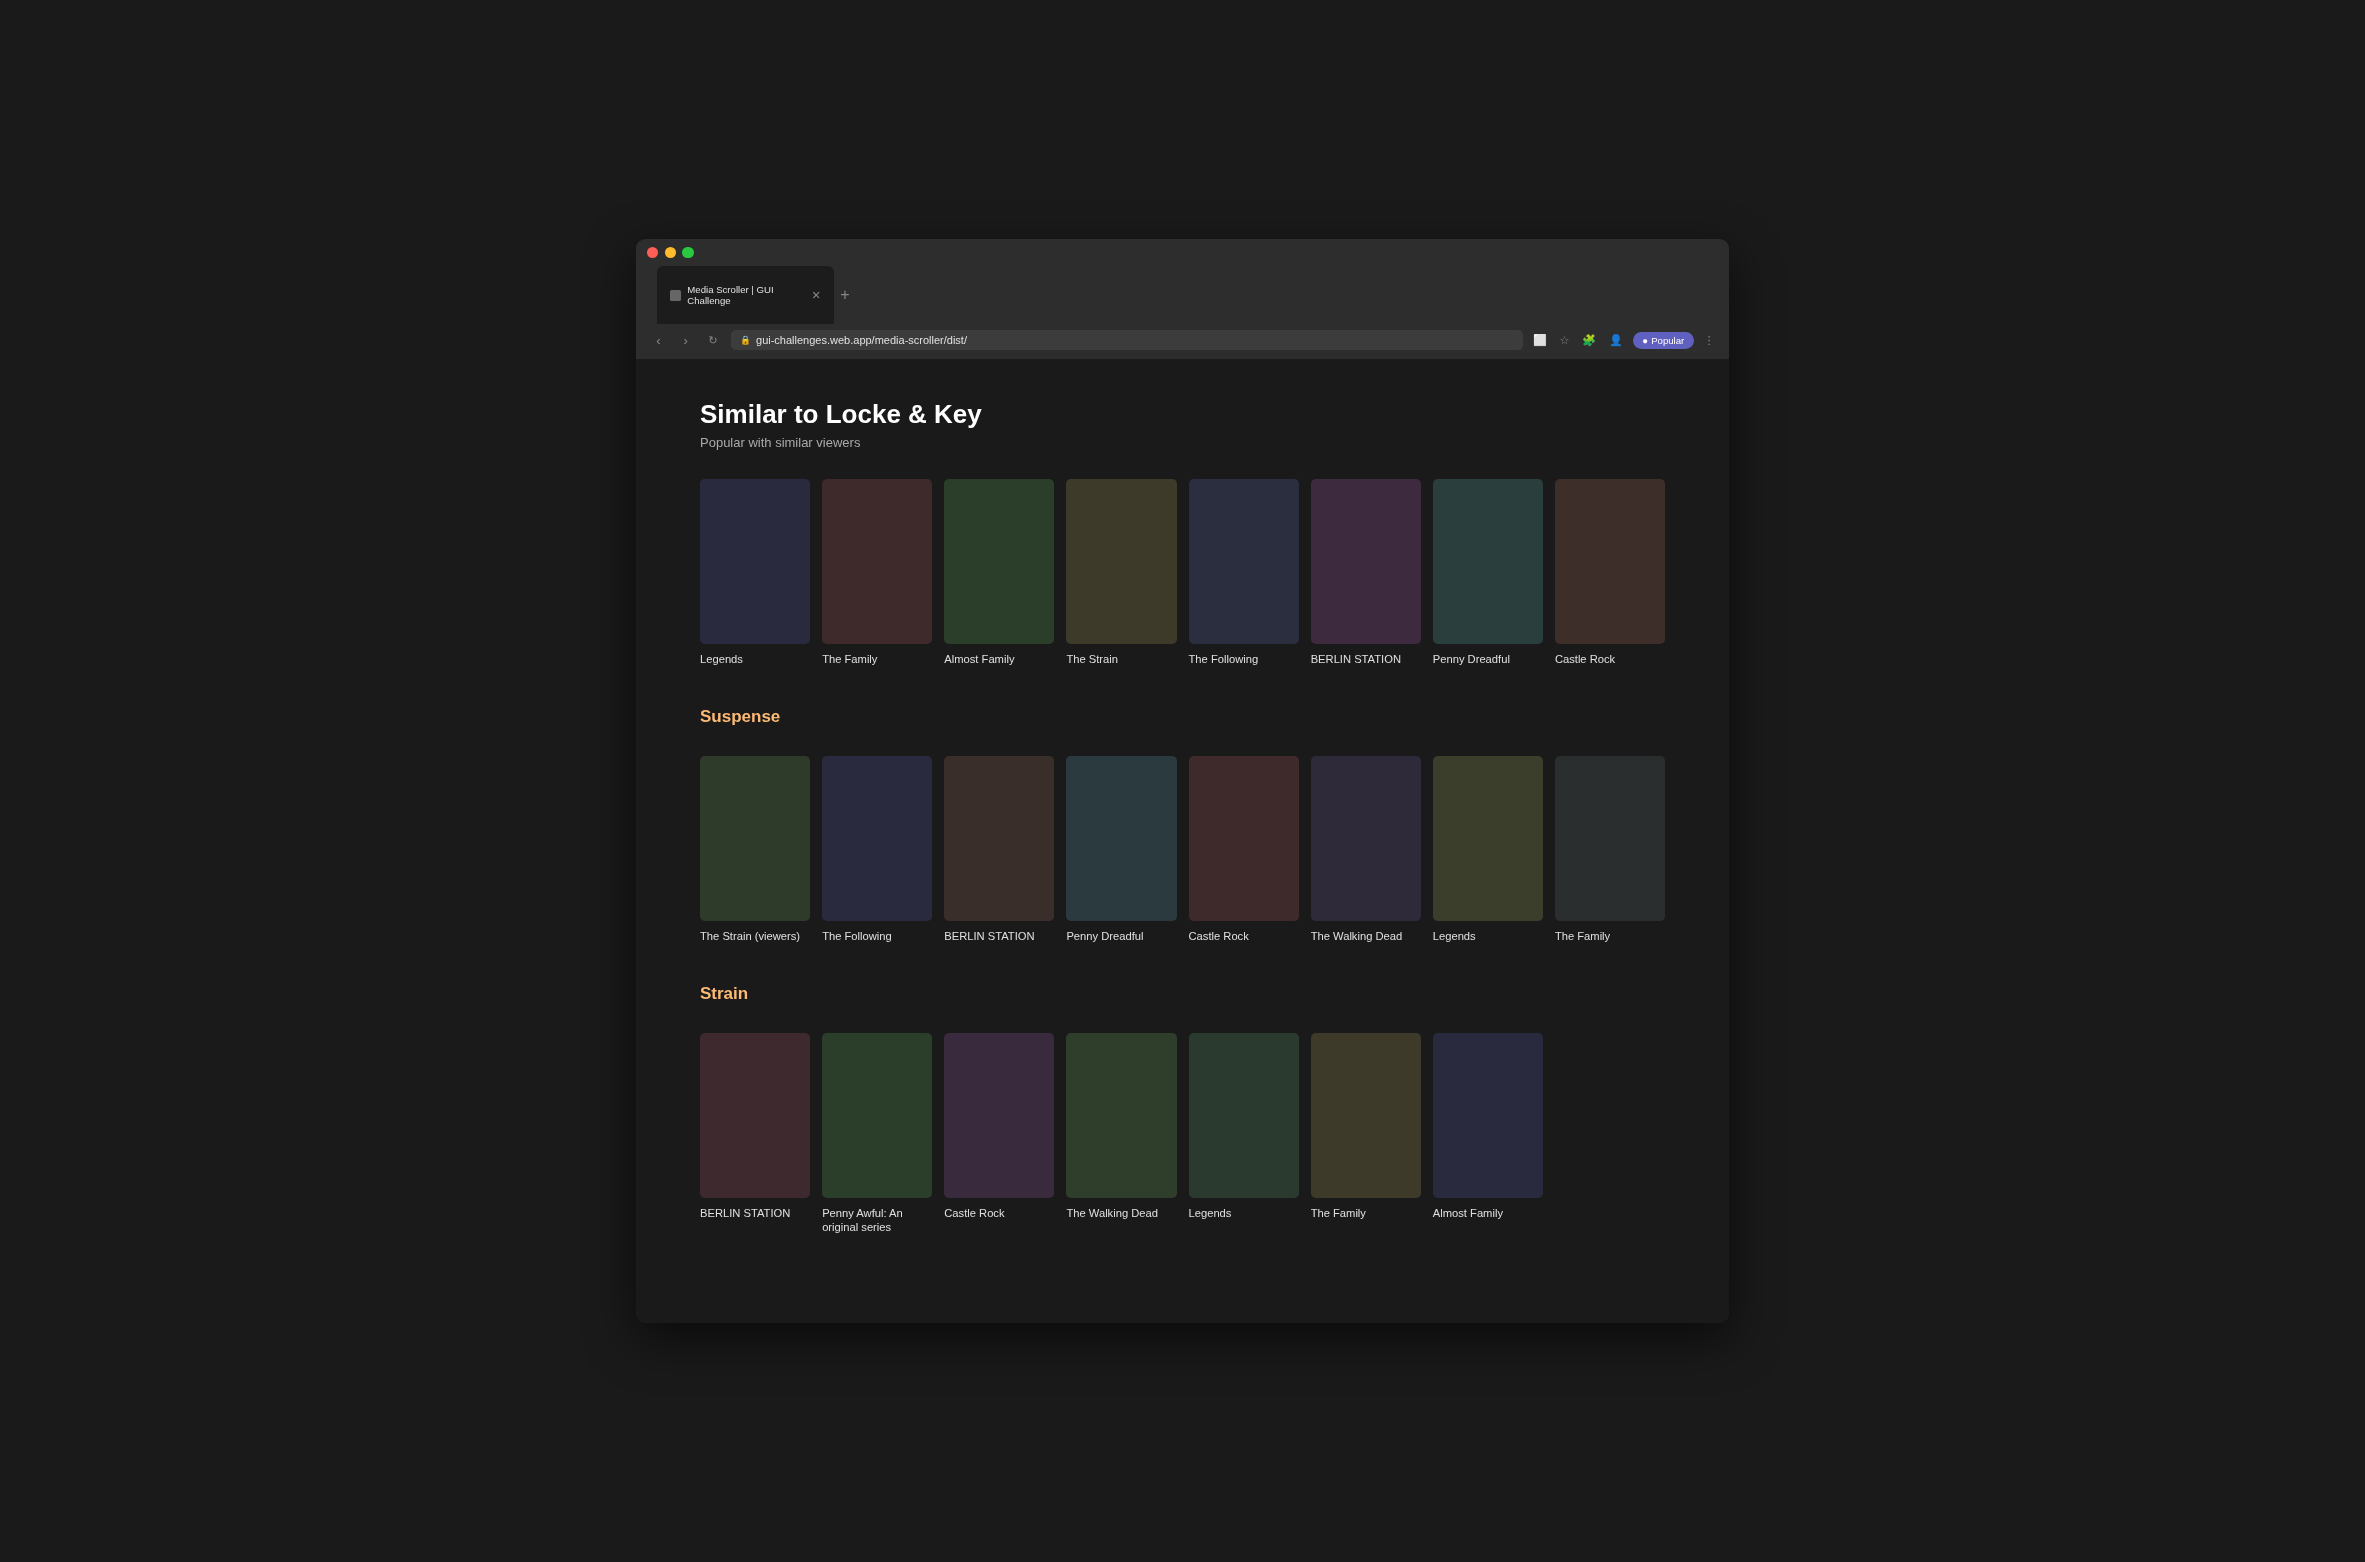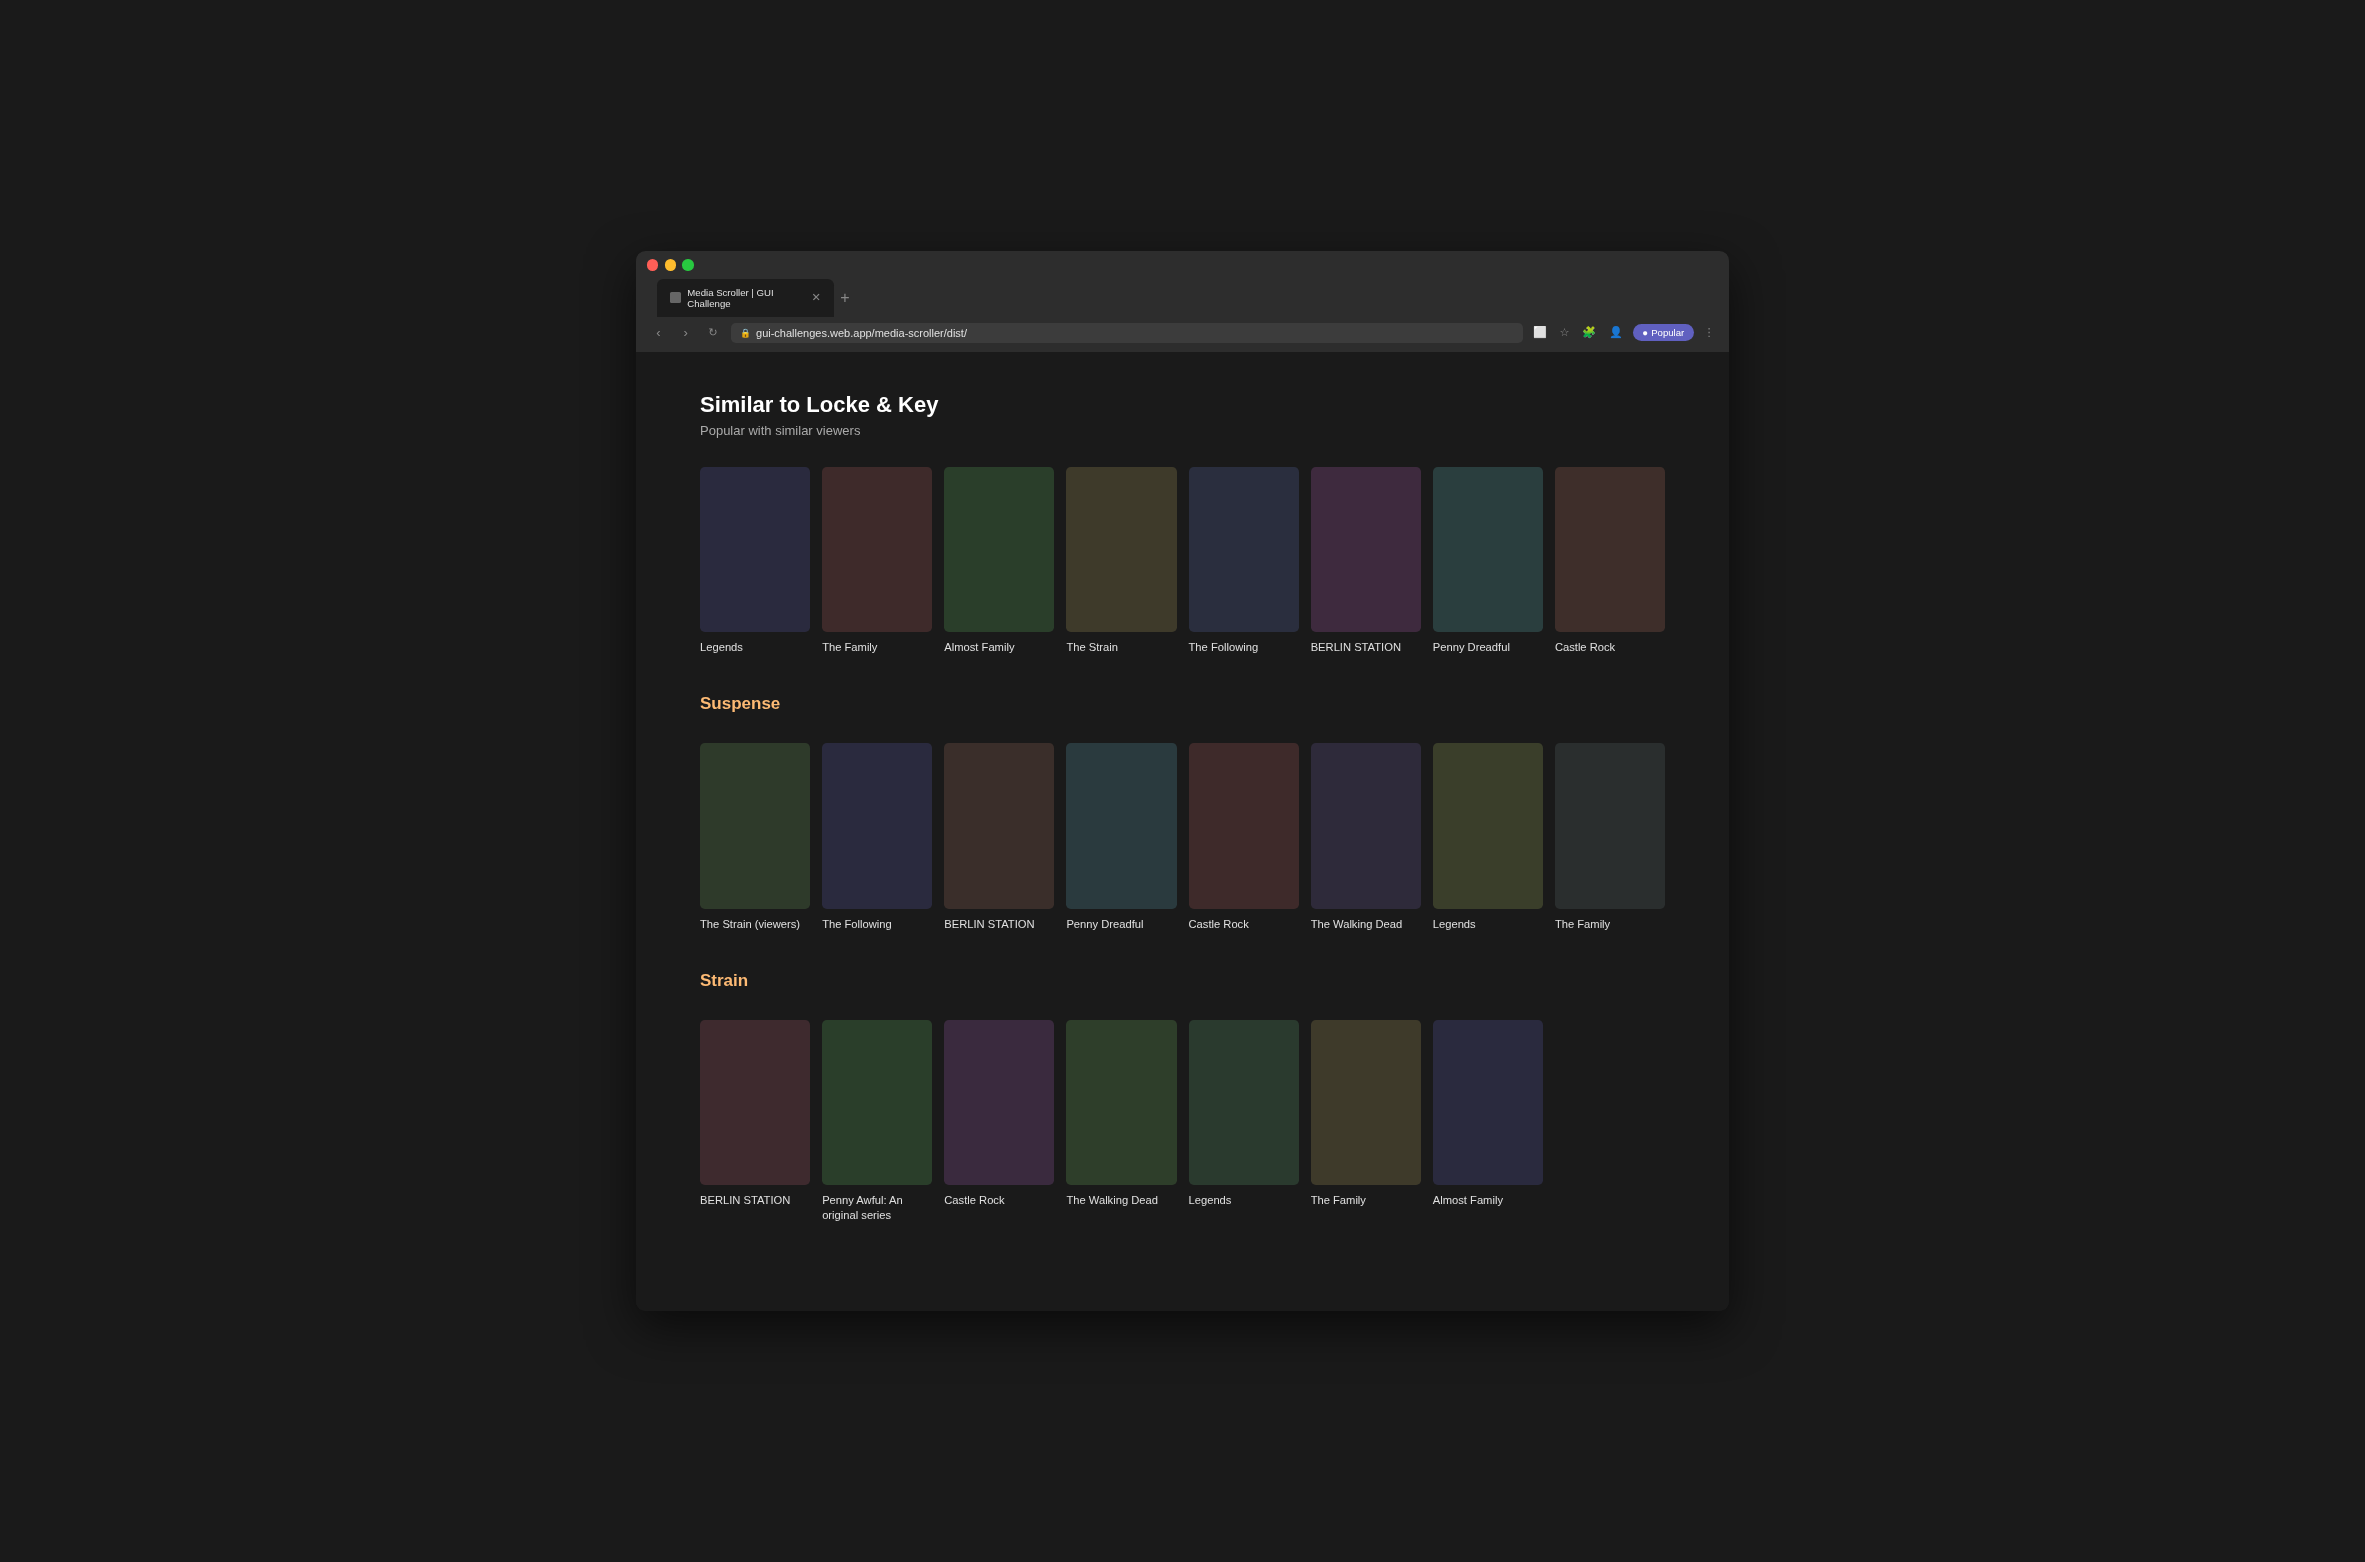--- a/index.html
+++ b/index.html
@@ -119,21 +119,21 @@
       padding: 0 9.6px;
       gap: 0;
     }
 
     .tab {
       display: flex;
       align-items: center;
       gap: 6.4px;
       background: #1c1c1c;
       border-radius: 6.4px 6.4px 0 0;
-      padding: 8px 13px;
+      padding: 18px 13px;
       font-size: 9.6px;
       color: #e0e0e0;
       max-width: 177px;
     }
 
     .tab-icon {
       width: 11.2px;
       height: 11.2px;
       background: #666;
       border-radius: 1.6px;
@@ -159,21 +159,21 @@
       padding: 40px 64px 48px 64px;
       min-height: 611px;
     }
 
     .section {
       margin-bottom: 40px;
     }
 
     .section-title {
       color: #ffffff;
-      font-size: 22px;
+      font-size: 26px;
       font-weight: 700;
       margin-bottom: 4.8px;
     }
 
     .section-subtitle {
       color: #aaaaaa;
       font-size: 13px;
       margin-bottom: 29px;
     }
 

